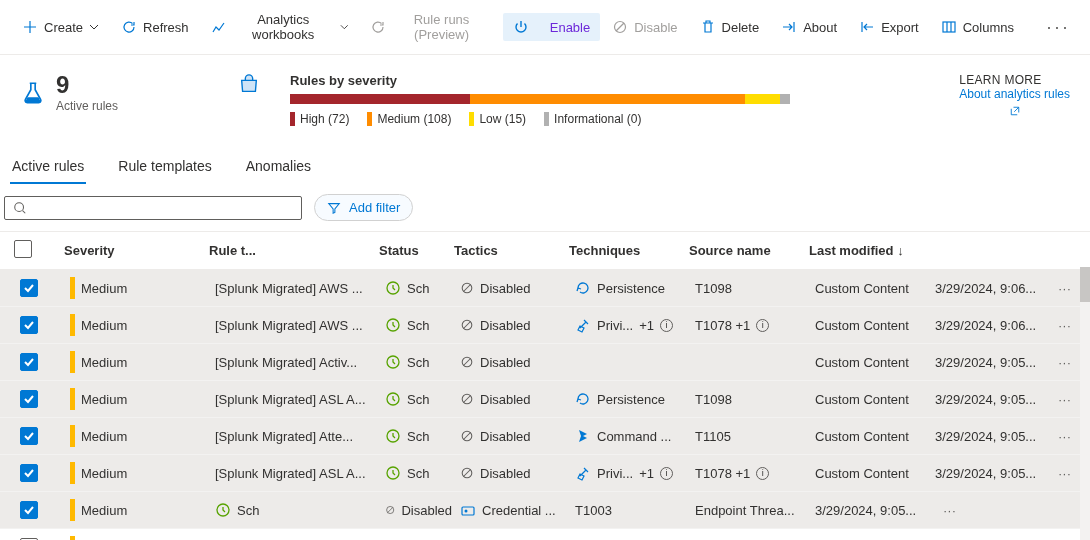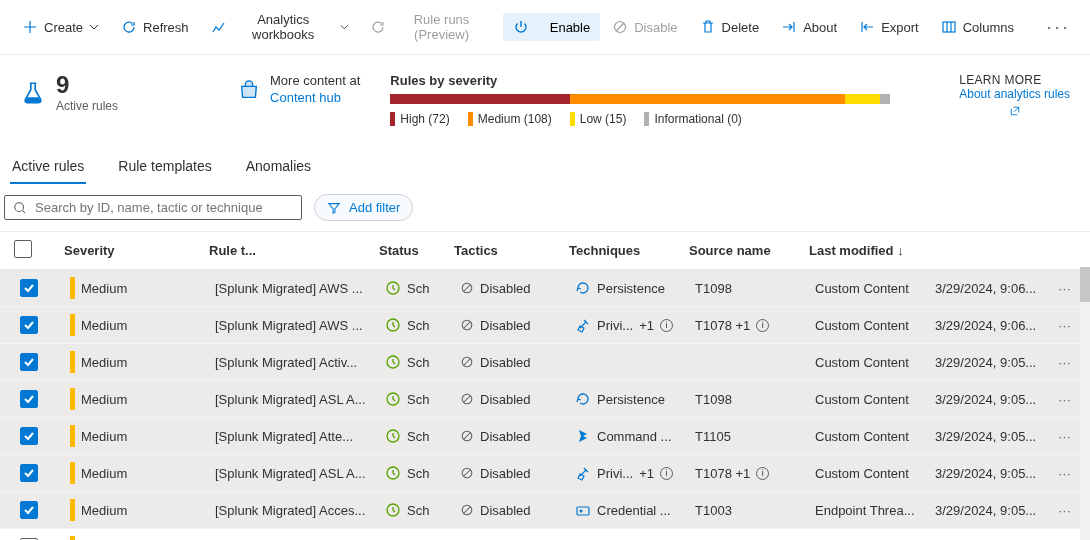--- a/index.html
+++ b/index.html
@@ -2,21 +2,21 @@
 <html><head>
 <meta charset="utf-8">
 <style>
 * { margin: 0; padding: 0; box-sizing: border-box; }
 body { font-family: "Segoe UI", -apple-system, sans-serif; font-size: 13px; color: #323130; background: #fff; width: 1090px; height: 540px; overflow: hidden; position: relative; }
 
 
 .toolbar { display: flex; align-items: center; padding: 6px 12px; border-bottom: 1px solid #edebe9; gap: 2px; }
 .tb-btn { display: inline-flex; align-items: center; gap: 6px; padding: 6px 10px; border: none; background: transparent; font-size: 13px; color: #323130; cursor: pointer; border-radius: 2px; }
 .tb-btn.disabled { color: #a19f9d; cursor: default; }
-.tb-btn.active { background: #e5f1fb; color: #000000; gap: 21px; }
+.tb-btn.active { background: #e5f1fb; color: #6d28d9; gap: 21px; }
 .tb-icon { width: 16px; height: 16px; display: inline-flex; align-items: center; justify-content: center; }
 .tb-icon svg { width: 16px; height: 16px; }
 .chev { width: 10px; height: 10px; }
 
 
 .summary { display: flex; align-items: flex-start; padding: 18px 20px 16px 20px; gap: 30px; }
 .summary-left { display: flex; align-items: center; gap: 10px; }
 .flask { width: 26px; height: 26px; }
 .count { font-size: 24px; font-weight: 600; line-height: 1; }
 .count-label { font-size: 12px; color: #605e5c; margin-top: 2px; }
@@ -173,24 +173,20 @@
       </svg>
     <div>
       <div class="count">9</div>
       <div class="count-label">Active rules</div>
     </div>
   </div>
   <div class="content-hub">
     <svg class="bag" viewBox="0 0 24 24">
         <path d="M4 8h16l-1 12H5L4 8zM8 8V6a4 4 0 0 1 8 0v2" stroke="#0078d4" stroke-width="1.5" fill="#cfe4f7"></path>
       </svg>
-    <div class="hub-text">
-      <div>More content at</div>
-      <div class="hub-link">Content hub</div>
-    </div>
   </div>
   <div class="severity-block">
     <div class="sev-title">Rules by severity</div>
     <div class="sev-bar">
       <div class="sev-seg" style="width:36%;background:#a4262c"></div>
       <div class="sev-seg" style="width:55%;background:#ff8c00"></div>
       <div class="sev-seg" style="width:7%;background:#ffdd00"></div>
       <div class="sev-seg" style="width:2%;background:#b1b1b1"></div>
     </div>
     <div class="sev-legend">
@@ -228,21 +224,20 @@
   <div class="tab">Rule templates</div>
   <div class="tab">Anomalies</div>
 </div>
 
 <div class="filter-row">
   <div class="search-box">
     <svg width="14" height="14" viewBox="0 0 16 16">
         <circle cx="7" cy="7" r="5" stroke="#605e5c" stroke-width="1.2" fill="none"></circle>
         <path d="M11 11l3 3" stroke="#605e5c" stroke-width="1.2"></path>
       </svg>
-    <input type="text" placeholder="Search by ID, name, tactic or technique" style="">
   </div>
   <div class="add-filter">
     <svg width="14" height="14" viewBox="0 0 16 16">
         <path d="M2 3h12l-5 6v4l-2 1v-5L2 3z" stroke="#0078d4" stroke-width="1.2" fill="none"></path>
       </svg>
     <span>Add filter</span>
   </div>
 </div>
 
 <div class="table-wrap">
@@ -504,21 +499,20 @@
           <span class="cb checked">
             <svg viewBox="0 0 12 12">
               <path d="M2 6l3 3 5-6" stroke="#fff" stroke-width="2" fill="none"></path>
             </svg>
           </span>
         </div>
         <div class="td">
           <span class="sev-pill"></span>
           <span>Medium</span>
         </div>
-        <div class="td">[Splunk Migrated] Acces...</div>
         <div class="td">
           <svg class="clock" viewBox="0 0 16 16">
             <circle cx="8" cy="8" r="6" stroke="#57a300" stroke-width="1.3" fill="none"></circle>
             <path d="M8 5v3l2 2" stroke="#57a300" stroke-width="1.3" fill="none"></path>
           </svg>
           <span>Sch</span>
         </div>
         <div class="td">
           <svg class="prohibit" viewBox="0 0 16 16">
             <circle cx="8" cy="8" r="5.5" stroke="#605e5c" stroke-width="1.2" fill="none"></circle>

